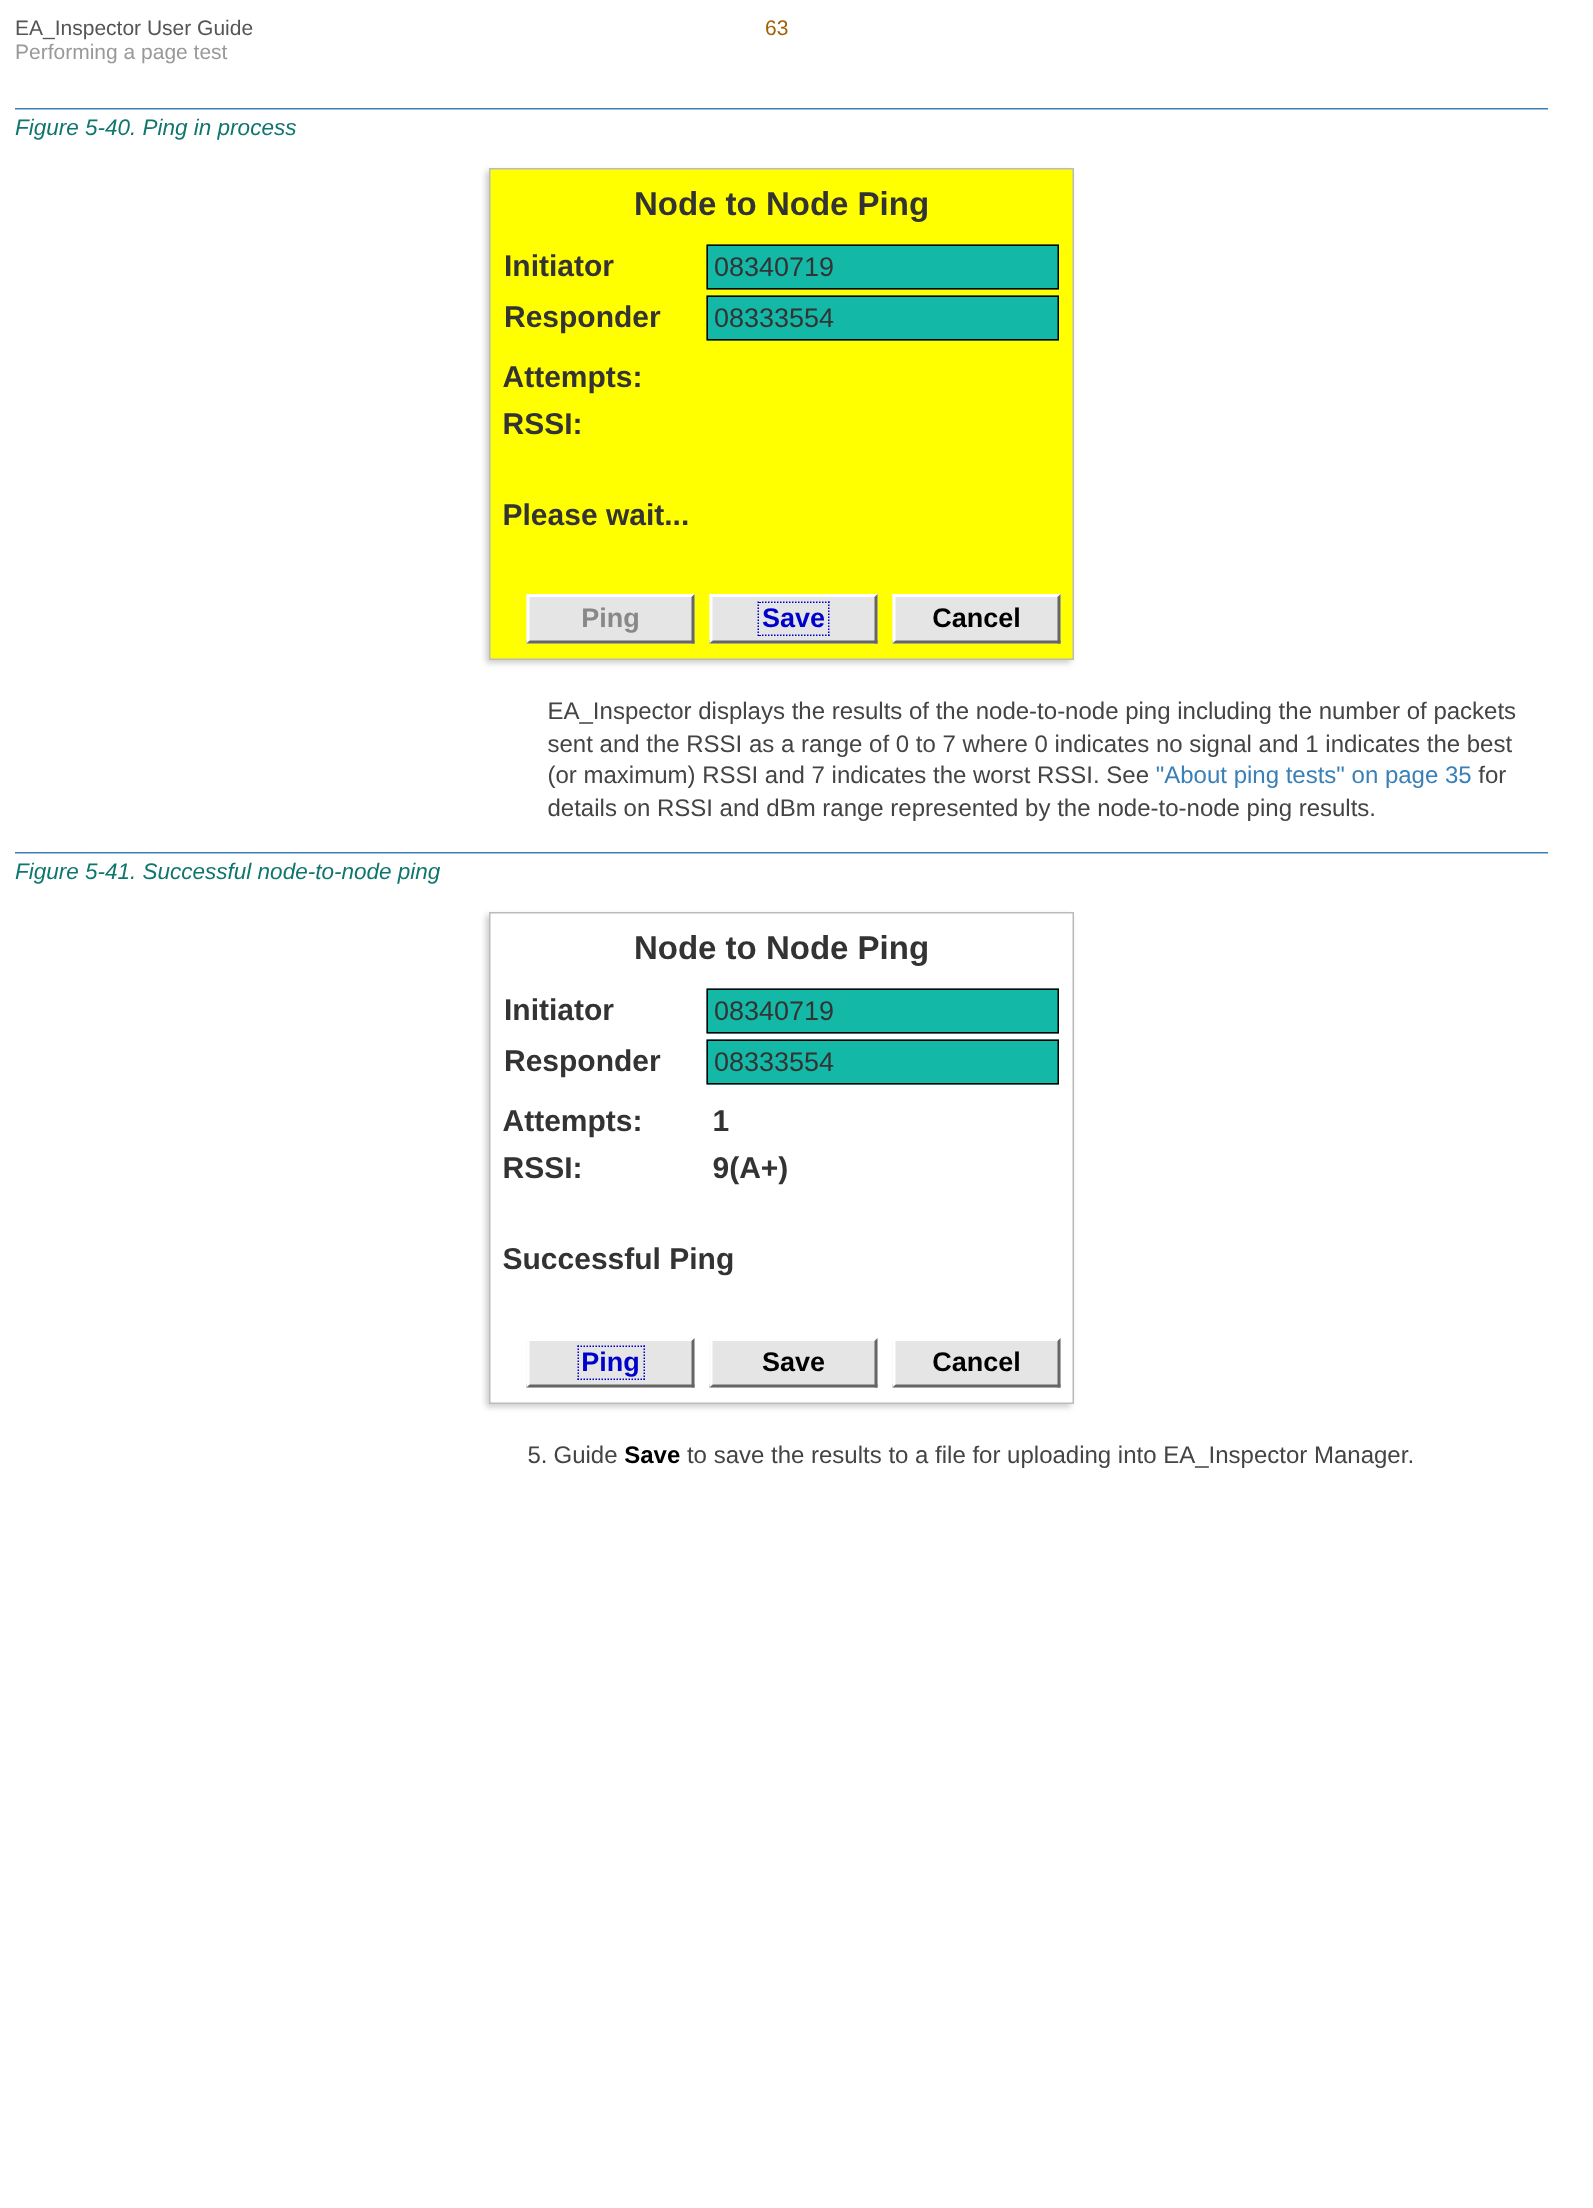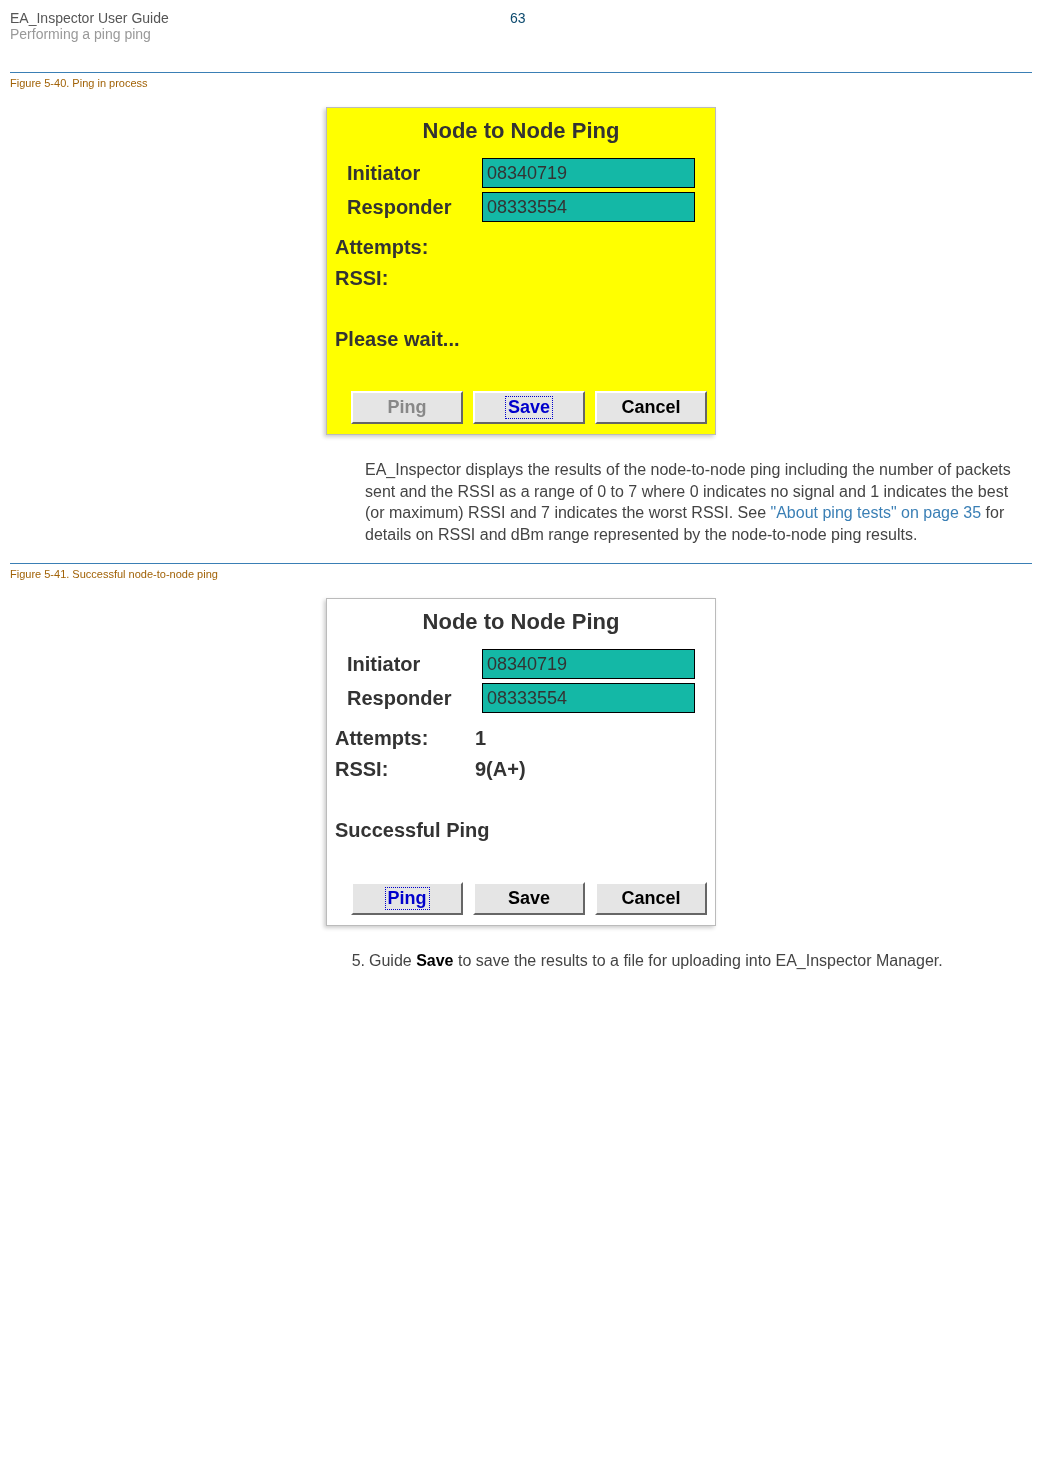--- a/index.html
+++ b/index.html
@@ -25,31 +25,32 @@
   .doc-title {
     font-size: 14px;
     color: #555;
   }
   .doc-subtitle {
     font-size: 14px;
     color: #999;
   }
   .page-num {
     font-size: 14px;
-    color: #0c4a6e;
+    color: #a16207;
   }
   hr.figure-rule {
     border: none;
     border-top: 1px solid #3a7fb5;
     margin: 6px 0 2px 0;
   }
   .figure-caption {
-    color: #a16207;
-    font-size: 11px;
+    color: #0f766e;
+    font-size: 15px;
     margin: 4px 0 18px 0;
+    font-style: italic;
   }
   .screenshot-wrap {
     display: flex;
     justify-content: center;
     margin-bottom: 24px;
   }
   .screenshot {
     width: 390px;
     border: 1px solid #bbb;
     box-shadow: -2px 2px 4px rgba(0,0,0,0.2);
@@ -61,21 +62,21 @@
   .screenshot.white  { background: #ffffff; }
   .shot-title {
     font-weight: bold;
     font-size: 22px;
     text-align: center;
     padding: 10px 0 14px 0;
   }
   .field-row {
     display: flex;
     align-items: center;
-    padding: 0 20px;
+    padding: 0 9px;
     margin-bottom: 4px;
   }
   .field-label {
     font-weight: bold;
     font-size: 20px;
     width: 135px;
   }
   .field-input {
     flex: 1;
     background: #14b8a6;
@@ -147,21 +148,21 @@
   .step-text strong { font-weight: bold; color:#000; }
 </style>
 </head>
 <body>
 
 <div class="page">
 
   <div class="header-row">
     <div class="header-left">
       <div class="doc-title">EA_Inspector User Guide</div>
-      <div class="doc-subtitle">Performing a ping ping</div>
+      <div class="doc-subtitle">Performing a page test</div>
     </div>
     <div class="page-num">63</div>
   </div>
 
   <hr class="figure-rule">
   <div class="figure-caption">Figure 5-40. Ping in process</div>
 
   <div class="screenshot-wrap">
     <div class="screenshot yellow">
       <div class="shot-title">Node to Node Ping</div>

